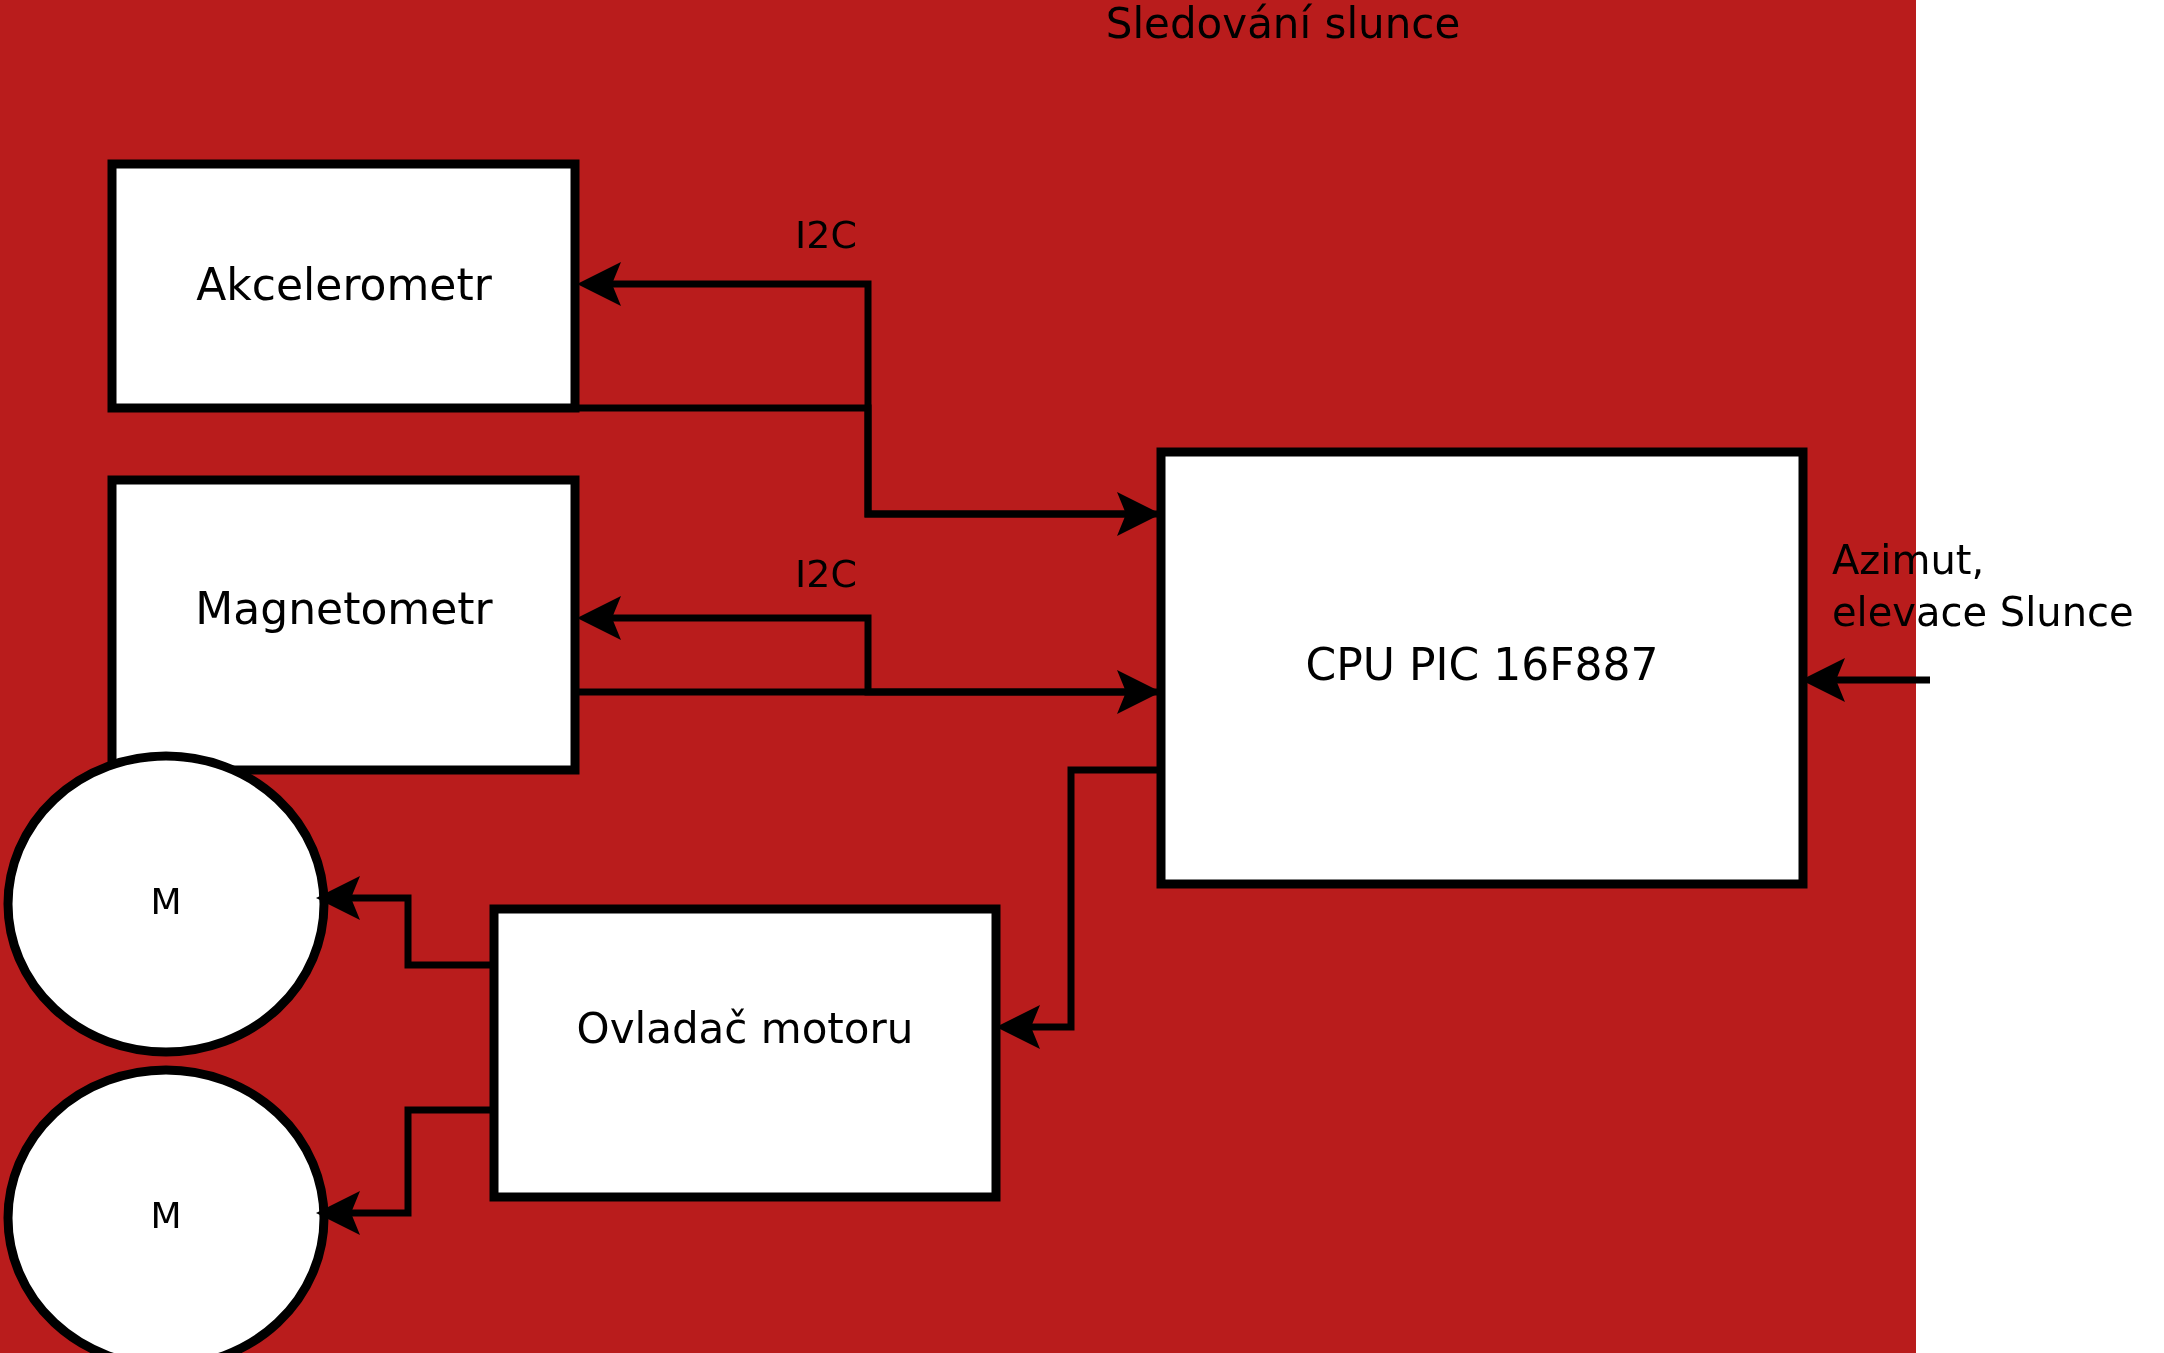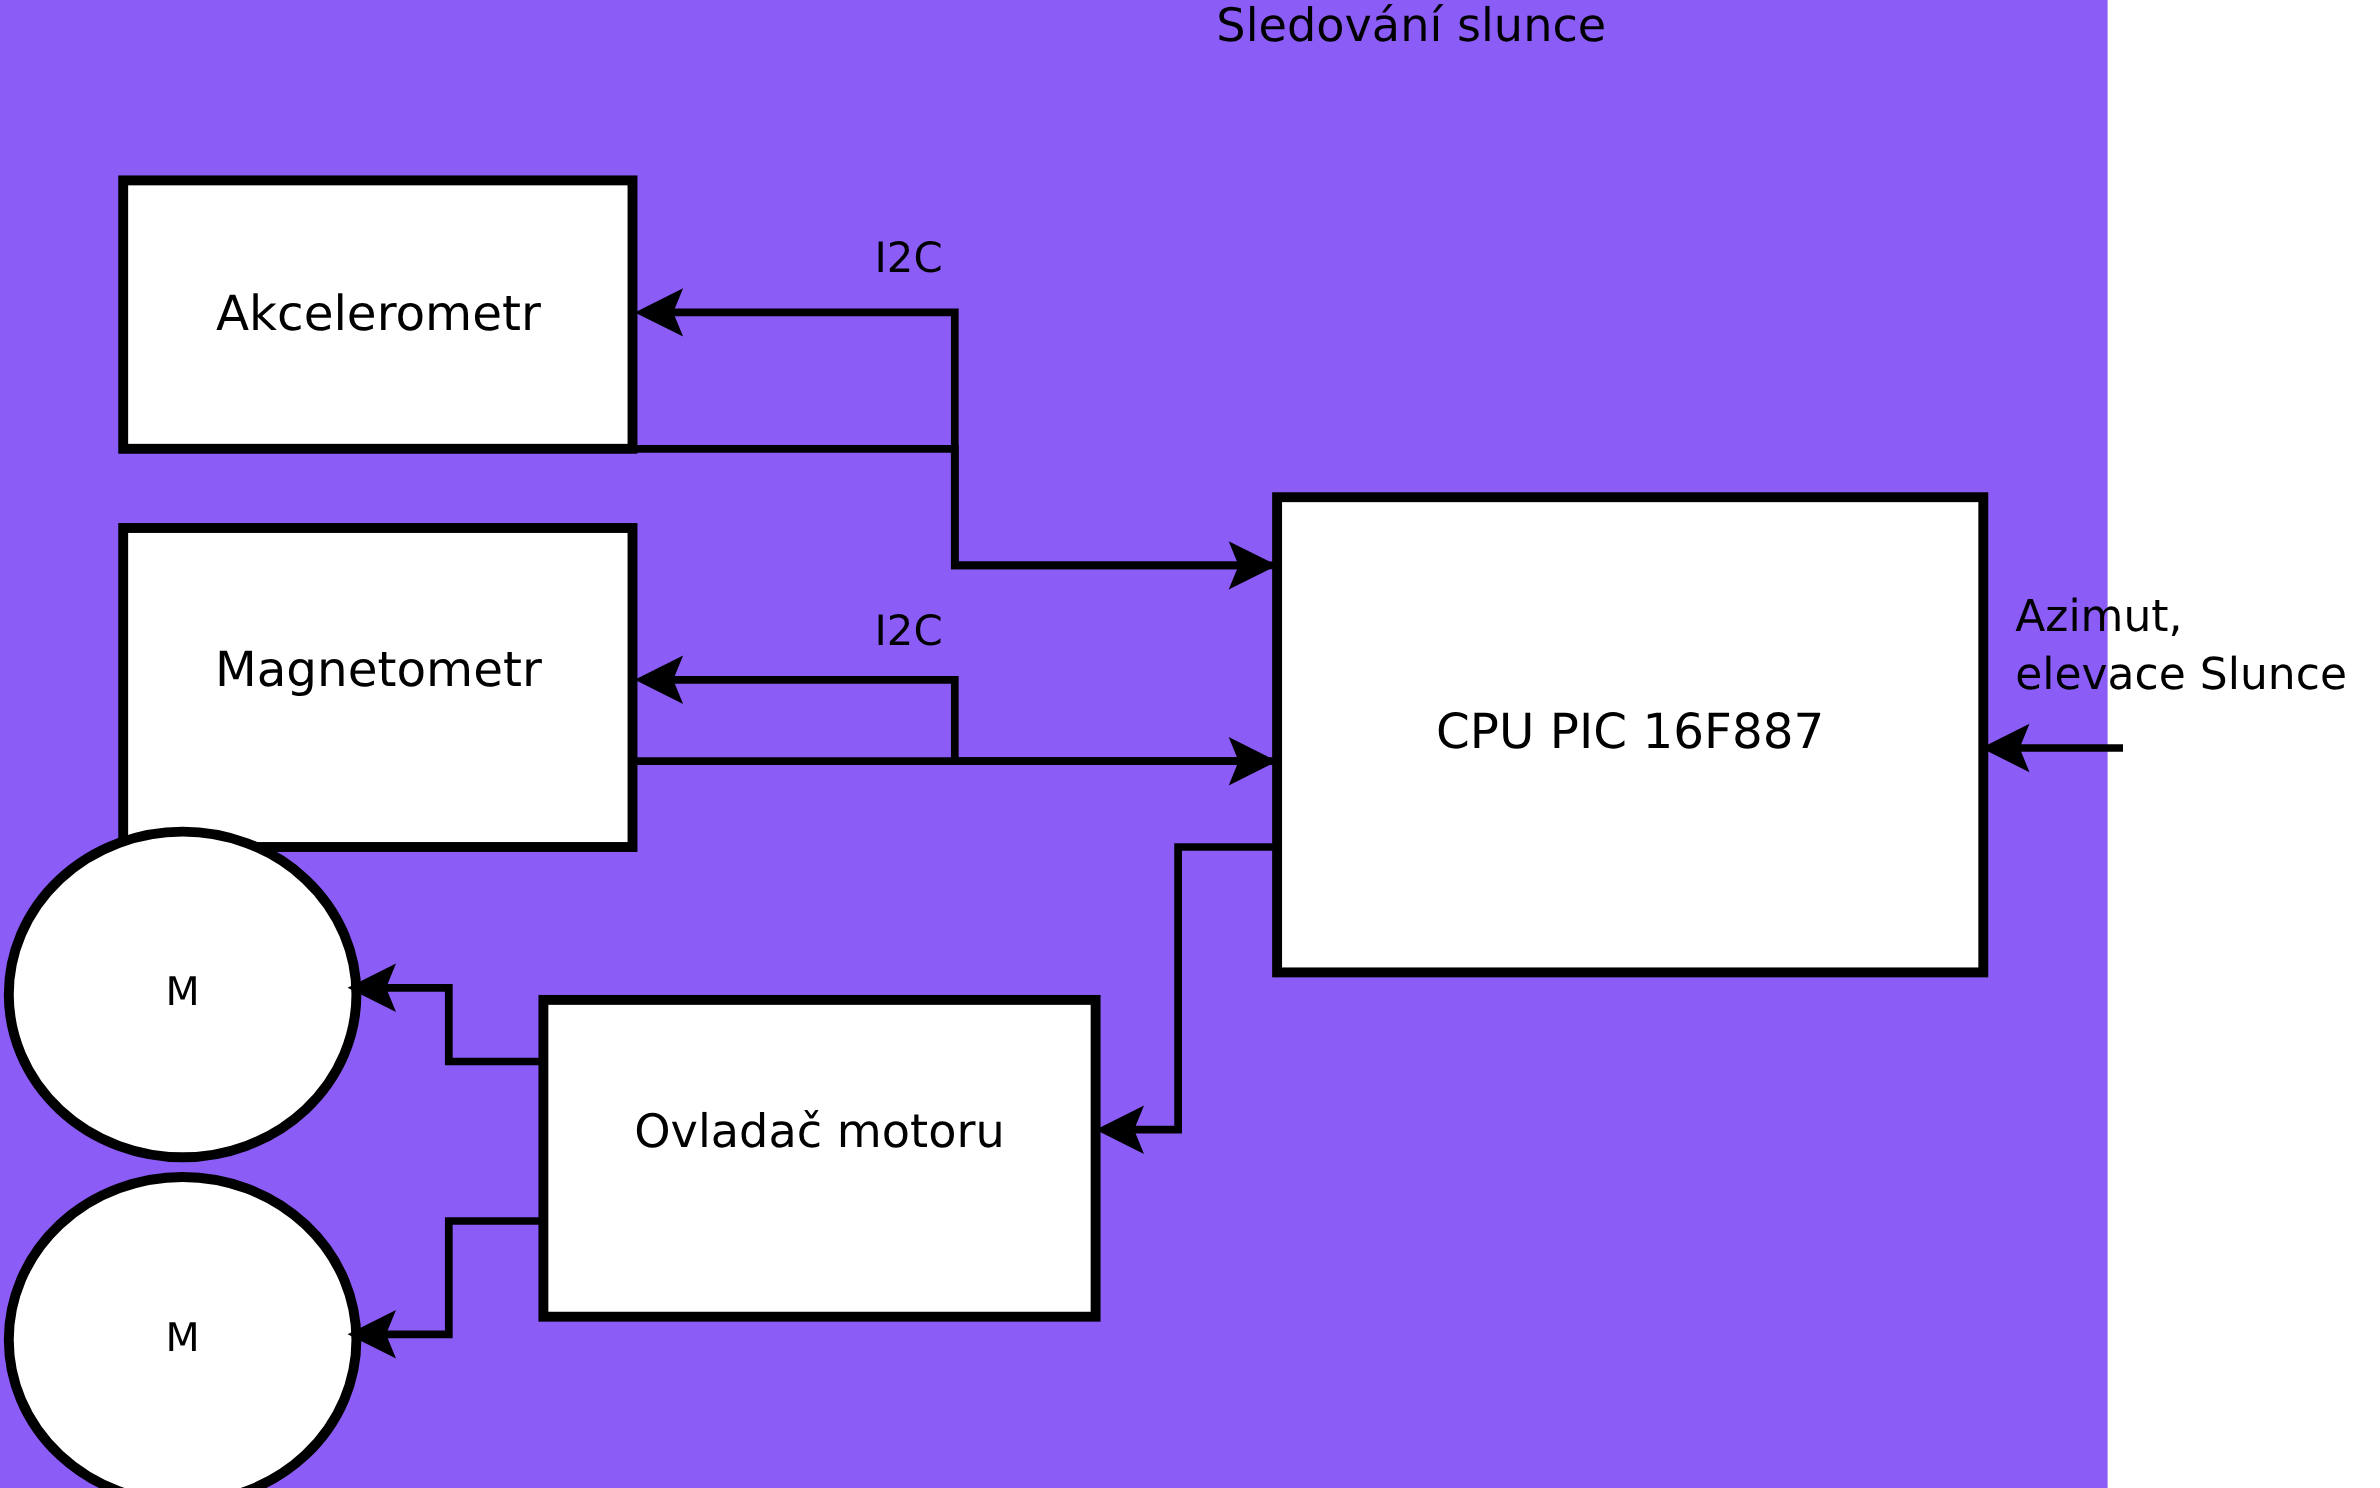--- a/index.html
+++ b/index.html
@@ -10,21 +10,21 @@
   body {
     width: 2164px;
     height: 1353px;
     overflow: hidden;
     font-family: "DejaVu Sans", "Liberation Sans", sans-serif;
   }
   #diagram-root {
     position: relative;
     width: 1916px;
     height: 1353px;
-    background: #8b5cf6;
+    background: #b91c1c;
   }
   svg.diagram-canvas {
     position: absolute;
     top: 0;
     left: 0;
     width: 2164px;
     height: 1353px;
     display: block;
   }
   .node-shape {

